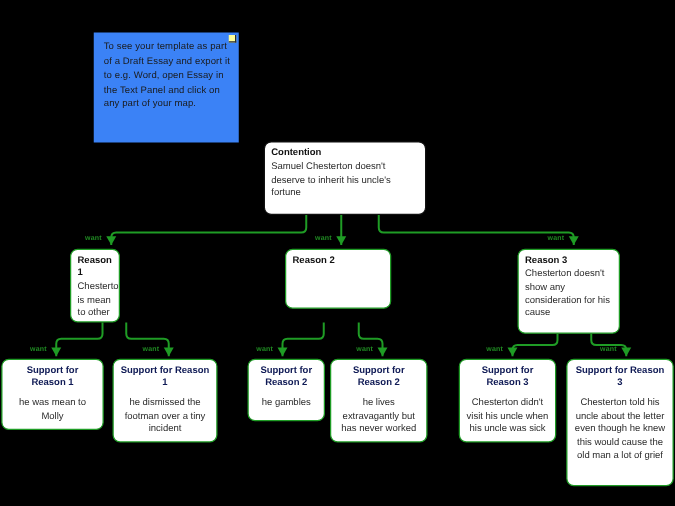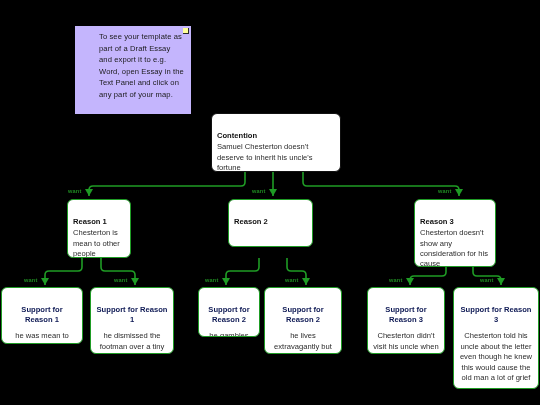--- a/index.html
+++ b/index.html
@@ -15,23 +15,23 @@
     overflow: hidden;
     font-family: "Liberation Sans", sans-serif;
   }
   
   #sticky-note {
     position: absolute;
     left: 75px;
     top: 26px;
     width: 116px;
     height: 88px;
-    background: #c4b5fd;
+    background: #3b82f6;
     box-sizing: border-box;
-    padding: 5px 6px 4px 24px;
+    padding: 5px 6px 4px 8px;
     font-size: 7.6px;
     line-height: 11.6px;
     color: #1a1a1a;
     letter-spacing: 0.1px;
   }
   #sticky-fold {
     position: absolute;
     right: 2px;
     top: 2px;
     width: 6px;
@@ -40,21 +40,21 @@
     border-right: 1.5px solid #2a2a2a;
     border-bottom: 1.5px solid #2a2a2a;
     box-sizing: border-box;
   }
   
   .node {
     position: absolute;
     box-sizing: border-box;
     background: #ffffff;
     border-radius: 6px;
-    padding: 17px 5px 3px 5px;
+    padding: 3px 5px 3px 5px;
     overflow: hidden;
   }
   .node .n-title {
     font-size: 7.6px;
     font-weight: bold;
     line-height: 10.2px;
     margin: 0 0 1px 0;
   }
   .node .n-body {
     font-size: 7.6px;
@@ -135,21 +135,21 @@
   <div id="sticky-note">
     <div id="sticky-fold"></div>
     <span>To see your template as part of a Draft Essay and export it to e.g. Word, open Essay in the Text Panel and click on any part of your map.</span>
   </div>
 
   <div class="node contention" style="left:211px; top:113px; width:130px; height:59px;">
     <p class="n-title">Contention</p>
     <p class="n-body">Samuel Chesterton doesn't deserve to inherit his uncle's fortune</p>
   </div>
 
-  <div class="node reason" style="left:67px; top:199px; width:64px; height:59px;">
+  <div class="node reason" style="left:56px; top:199px; width:40px; height:59px;">
     <p class="n-title">Reason 1</p>
     <p class="n-body">Chesterton is mean to other people</p>
   </div>
 
   <div class="node reason" style="left:228px; top:199px; width:85px; height:48px;">
     <p class="n-title">Reason 2</p>
   </div>
 
   <div class="node reason" style="left:414px; top:199px; width:82px; height:68px;">
     <p class="n-title">Reason 3</p>

